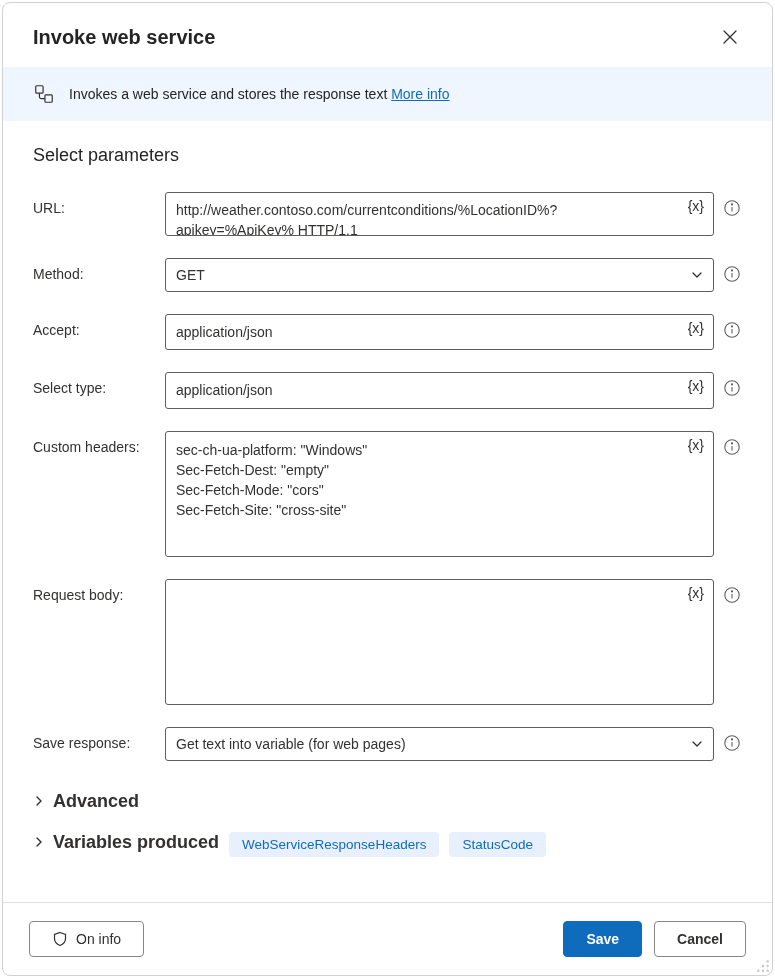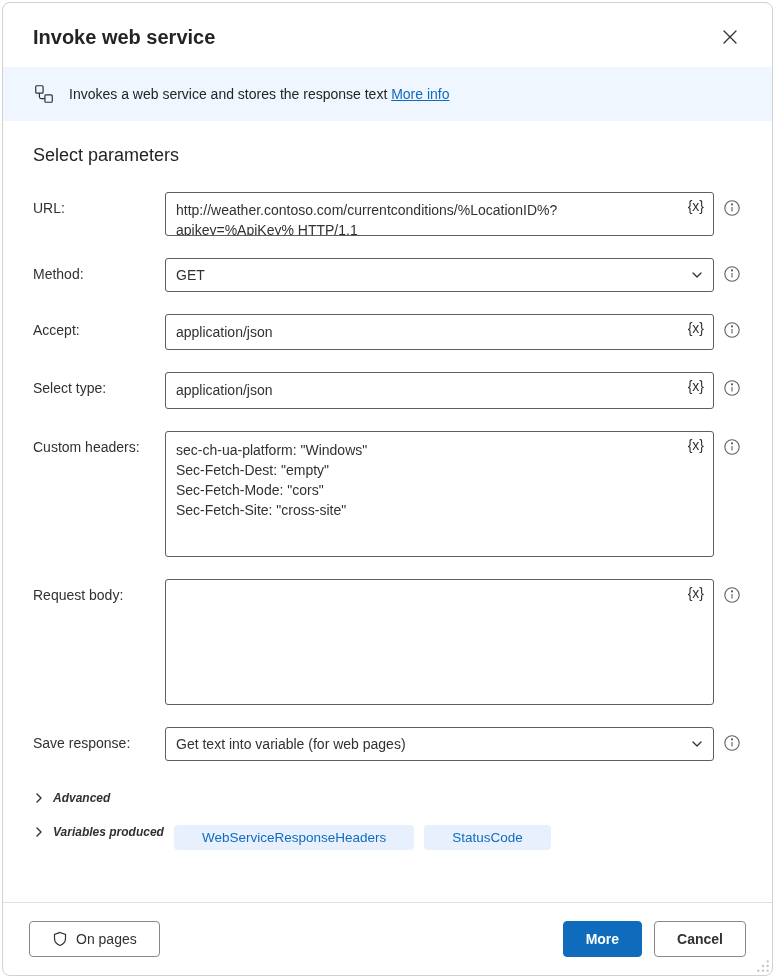--- a/index.html
+++ b/index.html
@@ -143,38 +143,37 @@
       padding-top: 7px;
       justify-content: center;
     }
     .info-icon-svg { width: 18px; height: 18px; cursor: pointer; }
     .collapsible {
       display: flex;
       align-items: center;
       gap: 8px;
       padding: 8px 0;
       cursor: pointer;
-      font-size: 12px;
+      font-size: 18px;
       font-weight: 600;
       color: #323130;
       margin-top: 4px;
-      font-style: italic;
     }
     .chev { width: 12px; height: 12px; }
     .vars-row {
       display: flex;
       align-items: flex-start;
       gap: 10px;
       flex-wrap: wrap;
       margin-top: 12px;
     }
     .var-pill {
       background: #e8f0fe;
       color: #0f6cbd;
-      padding: 5px 28px;
+      padding: 5px 13px;
       border-radius: 4px;
       font-size: 13.5px;
       cursor: pointer;
     }
     .footer {
       border-top: 1px solid #e1dfdd;
       padding: 18px 26px;
       display: flex;
       align-items: center;
       gap: 12px;
@@ -382,25 +381,25 @@
       <span class="var-pill">StatusCode</span>
     </div>
 
   </div>
 
   <div class="footer">
     <button class="btn onerror">
       <svg width="16" height="16" viewBox="0 0 16 16" fill="none" stroke="#323130" stroke-width="1.2">
           <path d="M8 1.5 L13.5 3.5 v4 c0 3.5-2.5 5.8-5.5 7 C5 13.3 2.5 11 2.5 7.5 v-4 Z"></path>
         </svg>
-      <span>On pages</span>
+      <span>On info</span>
     </button>
     <div class="spacer"></div>
     <button class="btn primary">
-      <span>More</span>
+      <span>Save</span>
     </button>
     <button class="btn">
       <span>Cancel</span>
     </button>
   </div>
 
   <svg class="resize-grip" viewBox="0 0 12 12">
     <circle cx="10" cy="2" r="1" fill="#8a8886"></circle>
       <circle cx="6" cy="6" r="1" fill="#8a8886"></circle>
       <circle cx="10" cy="6" r="1" fill="#8a8886"></circle>

